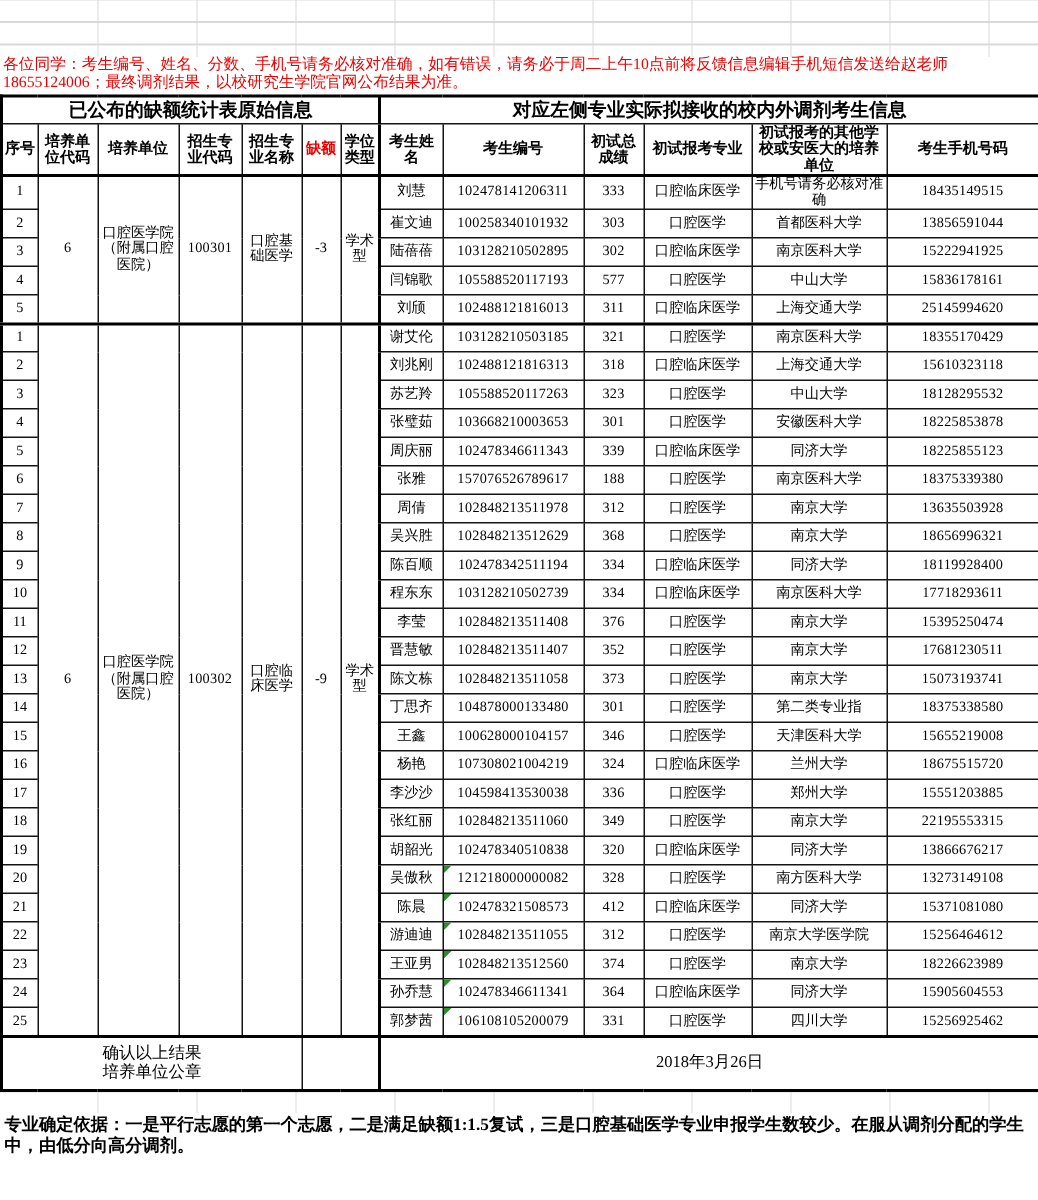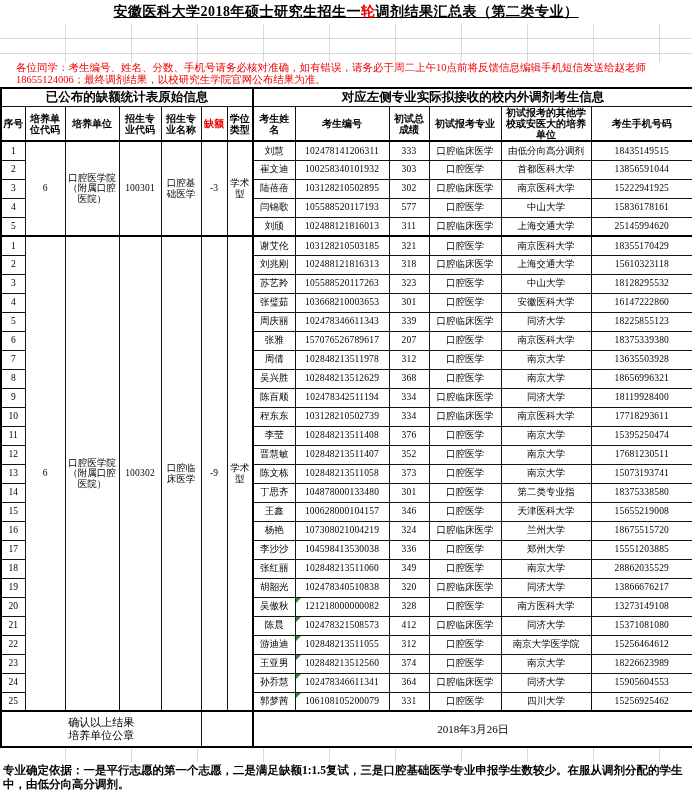--- a/index.html
+++ b/index.html
@@ -21,21 +21,21 @@
       linear-gradient(to right, #d9d9d9 1px, transparent 1px),
       linear-gradient(to bottom, #d9d9d9 1px, transparent 1px);
     background-size:66px 15px;
     background-position:-1px -1px;
   }
   .grid-top { height:38px; }
 
   
   .note-black { font-size:11px; line-height:13px; padding:1px 2px 0 2px; }
   .note-black b { font-weight:bold; }
-  .note-red { font-size:10.5px; line-height:11.5px; color:#EE0000; padding:0 2px 2px 16px; }
+  .note-red { font-size:10.5px; line-height:11.5px; color:#EE0000; padding:0 2px 2px 2px; }
 
   
   table.results { width:692px; border-collapse:collapse; table-layout:fixed; }
   table.results th, table.results td {
     border:1px solid #141414; text-align:center; vertical-align:middle;
     overflow:hidden; padding:0 1px;
   }
   table.results { border:2px solid #000; }
   th.section-h { font-size:12.5px; font-weight:bold; height:18px; border-bottom-width:1px; }
   tr.col-heads th { font-size:10px; font-weight:bold; height:34px; line-height:11px; border-bottom:2px solid #000; }
@@ -55,23 +55,20 @@
 
   
   .grid-bottom { height:14px; }
   .bottom-note { font-size:11.5px; line-height:14px; font-weight:bold; padding:1px 3px; }
 </style>
 </head>
 <body>
 
 <div class="sheet">
 
-  <div class="title-row">
-    <span class="title-text"><span>安徽医科大学2018年硕士研究生招生一</span><span class="hl">轮</span><span>调剂结果汇总表（第二类专业）</span></span>
-  </div>
 
   <div class="grid-fill grid-top"></div>
 
   <div class="note-red">各位同学：考生编号、姓名、分数、手机号请务必核对准确，如有错误，请务必于周二上午10点前将反馈信息编辑手机短信发送给赵老师18655124006；最终调剂结果，以校研究生学院官网公布结果为准。</div>
 
   <table class="results">
     <colgroup>
       <col style="width:24px">
         <col style="width:40px">
         <col style="width:54px">
@@ -113,21 +110,21 @@
           <td rowspan="5">6</td>
           <td class="wrap" rowspan="5">口腔医学院（附属口腔医院）</td>
           <td class="num" rowspan="5">100301</td>
           <td class="wrap" rowspan="5">口腔基础医学</td>
           <td rowspan="5">-3</td>
           <td class="wrap" rowspan="5">学术型</td>
           <td class="sec-div">刘慧</td>
           <td class="num flag-cell">102478141206311</td>
           <td class="num">333</td>
           <td>口腔临床医学</td>
-          <td>由低分向高分调剂</td>
+          <td>手机号请务必核对准确</td>
           <td class="num">18435149515</td>
         </tr>
         <tr class="data-row">
           <td>2</td>
           <td class="sec-div">崔文迪</td>
           <td class="num flag-cell">100258340101932</td>
           <td class="num">303</td>
           <td>口腔医学</td>
           <td>首都医科大学</td>
           <td class="num">13856591044</td>
@@ -192,36 +189,36 @@
           <td>中山大学</td>
           <td class="num">18128295532</td>
         </tr>
         <tr class="data-row">
           <td>4</td>
           <td class="sec-div">张璧茹</td>
           <td class="num flag-cell">103668210003653</td>
           <td class="num">301</td>
           <td>口腔医学</td>
           <td>安徽医科大学</td>
-          <td class="num">16147222860</td>
+          <td class="num">18225853878</td>
         </tr>
         <tr class="data-row">
           <td>5</td>
           <td class="sec-div">周庆丽</td>
           <td class="num flag-cell">102478346611343</td>
           <td class="num">339</td>
           <td>口腔临床医学</td>
           <td>同济大学</td>
           <td class="num">18225855123</td>
         </tr>
         <tr class="data-row">
           <td>6</td>
           <td class="sec-div">张雅</td>
           <td class="num flag-cell">157076526789617</td>
-          <td class="num">207</td>
+          <td class="num">188</td>
           <td>口腔医学</td>
           <td>南京医科大学</td>
           <td class="num">18375339380</td>
         </tr>
         <tr class="data-row">
           <td>7</td>
           <td class="sec-div">周倩</td>
           <td class="num flag-cell">102848213511978</td>
           <td class="num">312</td>
           <td>口腔医学</td>
@@ -318,21 +315,21 @@
           <td>郑州大学</td>
           <td class="num">15551203885</td>
         </tr>
         <tr class="data-row">
           <td>18</td>
           <td class="sec-div">张红丽</td>
           <td class="num flag-cell">102848213511060</td>
           <td class="num">349</td>
           <td>口腔医学</td>
           <td>南京大学</td>
-          <td class="num">28862035529</td>
+          <td class="num">22195553315</td>
         </tr>
         <tr class="data-row">
           <td>19</td>
           <td class="sec-div">胡韶光</td>
           <td class="num flag-cell">102478340510838</td>
           <td class="num">320</td>
           <td>口腔临床医学</td>
           <td>同济大学</td>
           <td class="num">13866676217</td>
         </tr>

